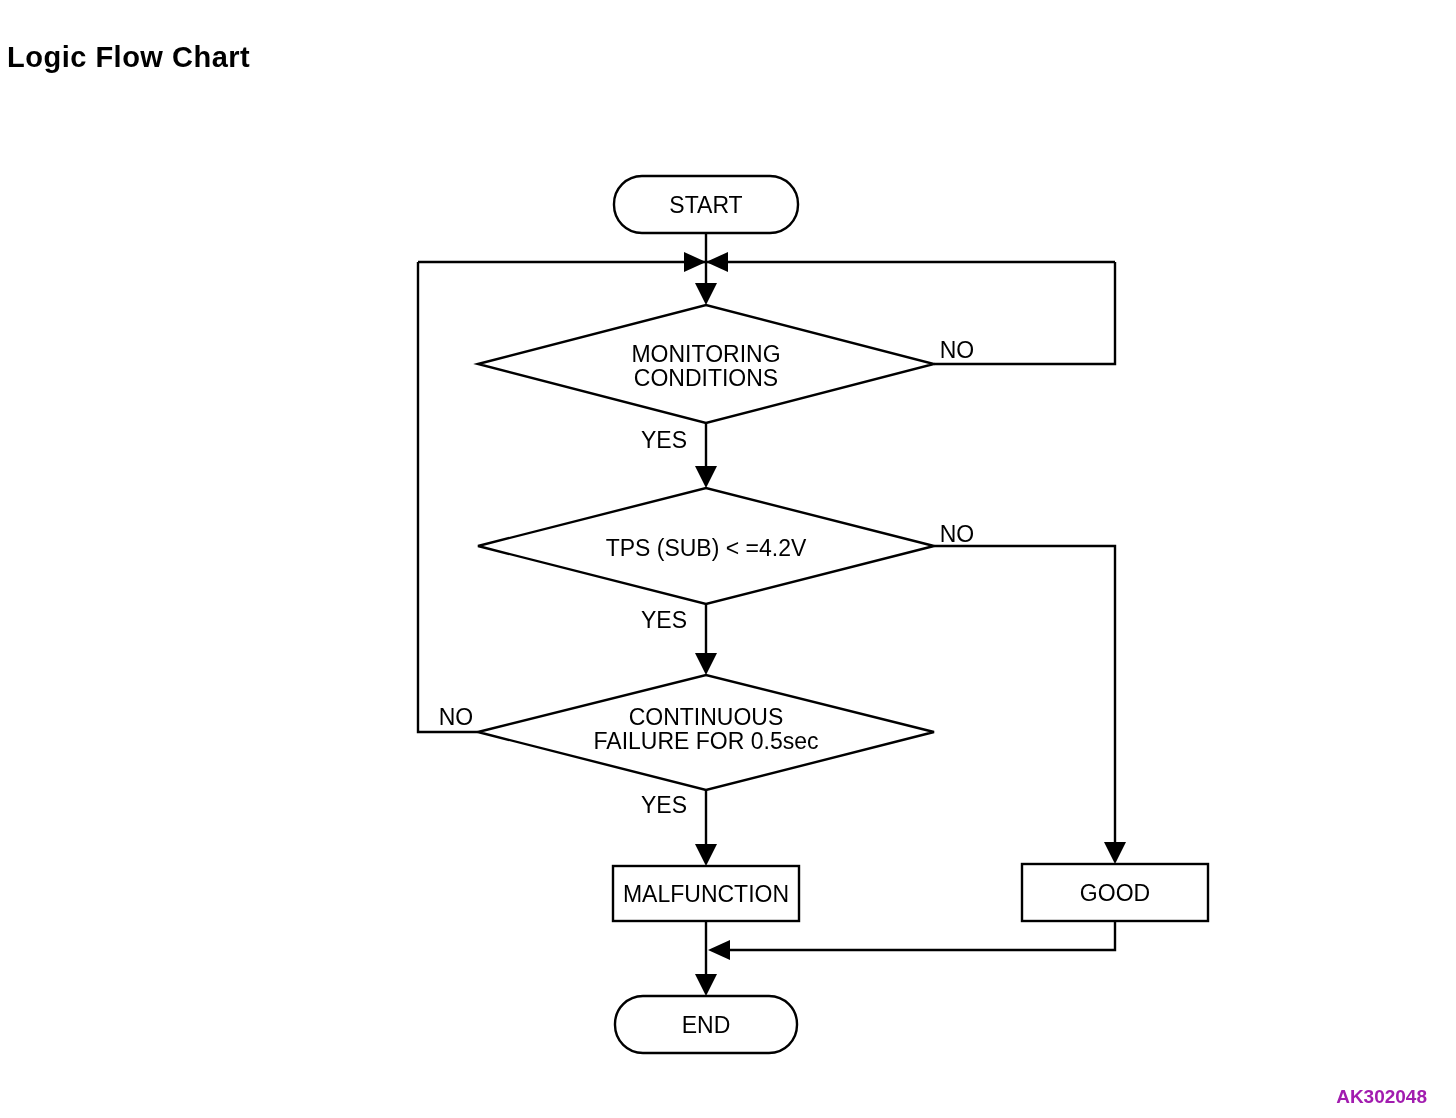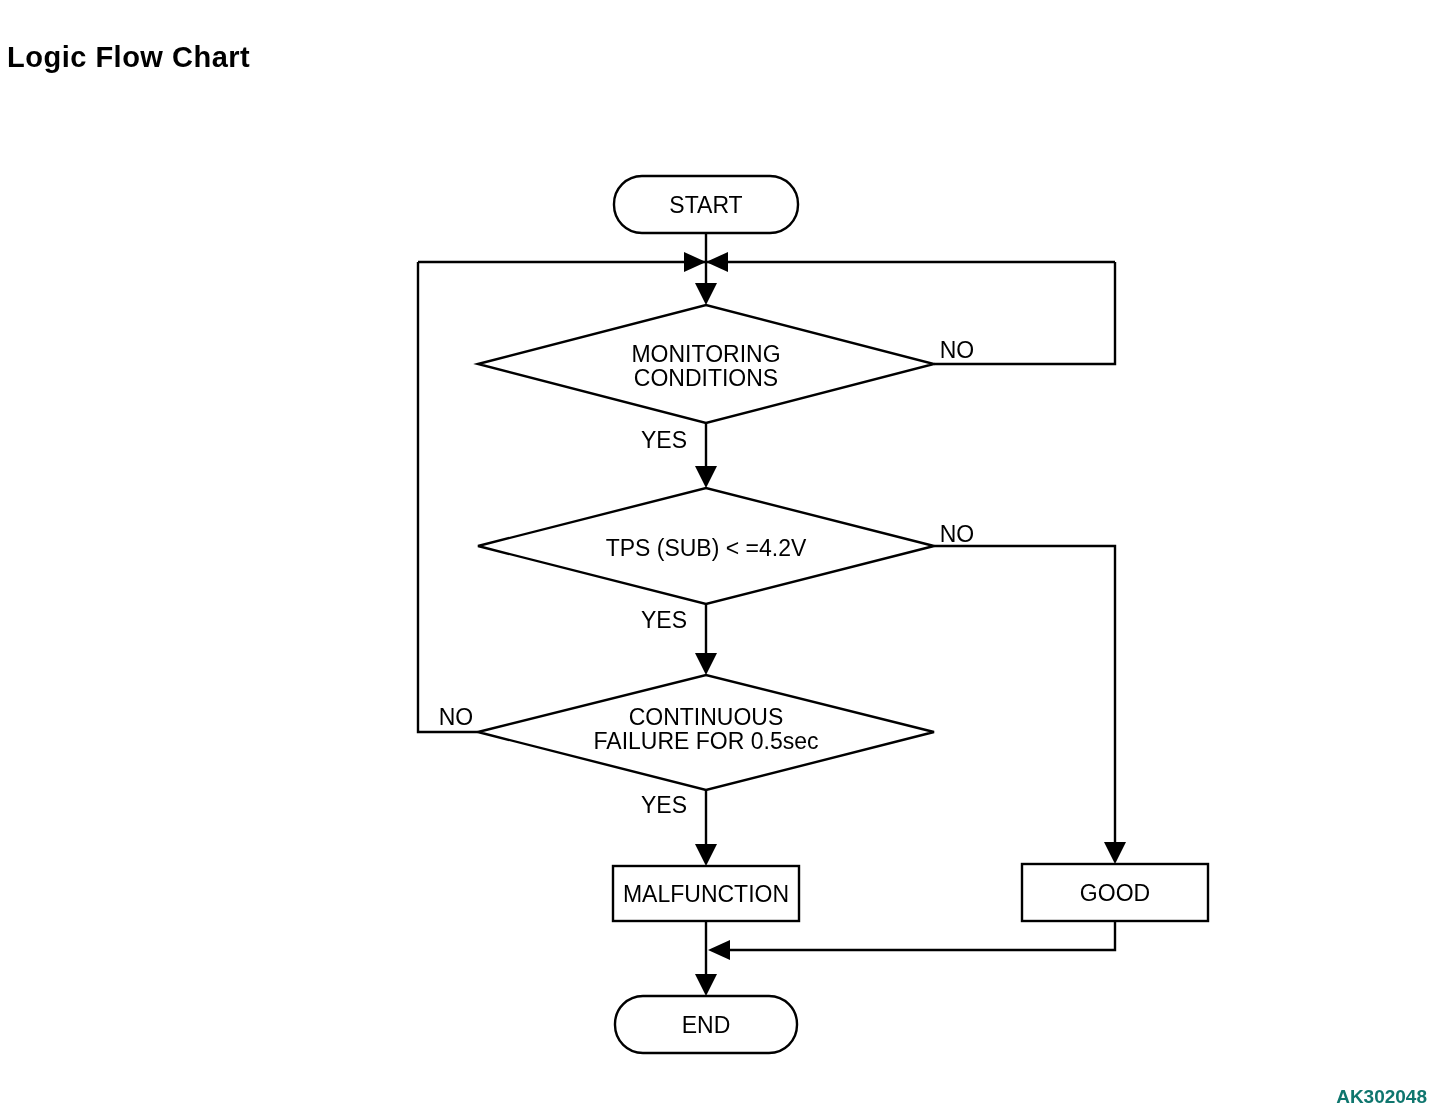--- a/index.html
+++ b/index.html
@@ -25,21 +25,21 @@
     letter-spacing: 0.5px;
     color: #000000;
     margin-top: 36px;
   }
   .figure-code {
     position: absolute;
     right: 29px;
     top: 1086px;
     font-size: 19px;
     font-weight: bold;
-    color: #0f766e;
+    color: #a21caf;
   }
   svg.flow {
     position: absolute;
     left: 0;
     top: 0;
   }
   .shape {
     fill: #ffffff;
     stroke: #000000;
     stroke-width: 2.4;

